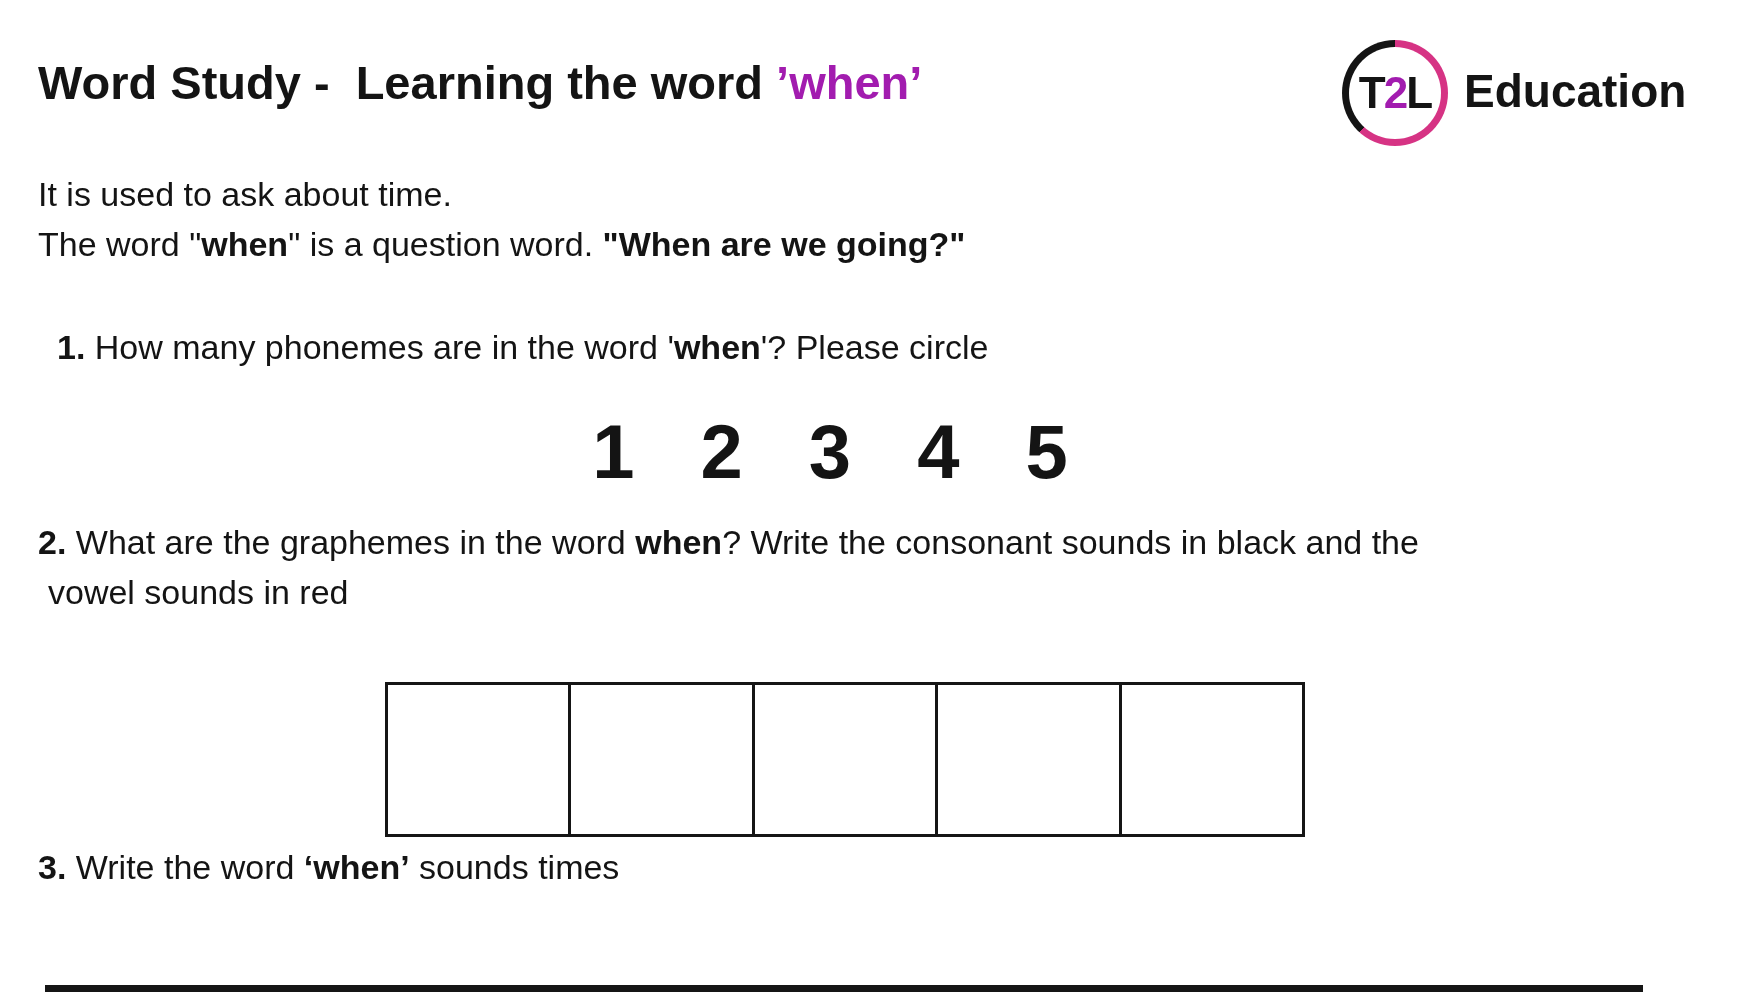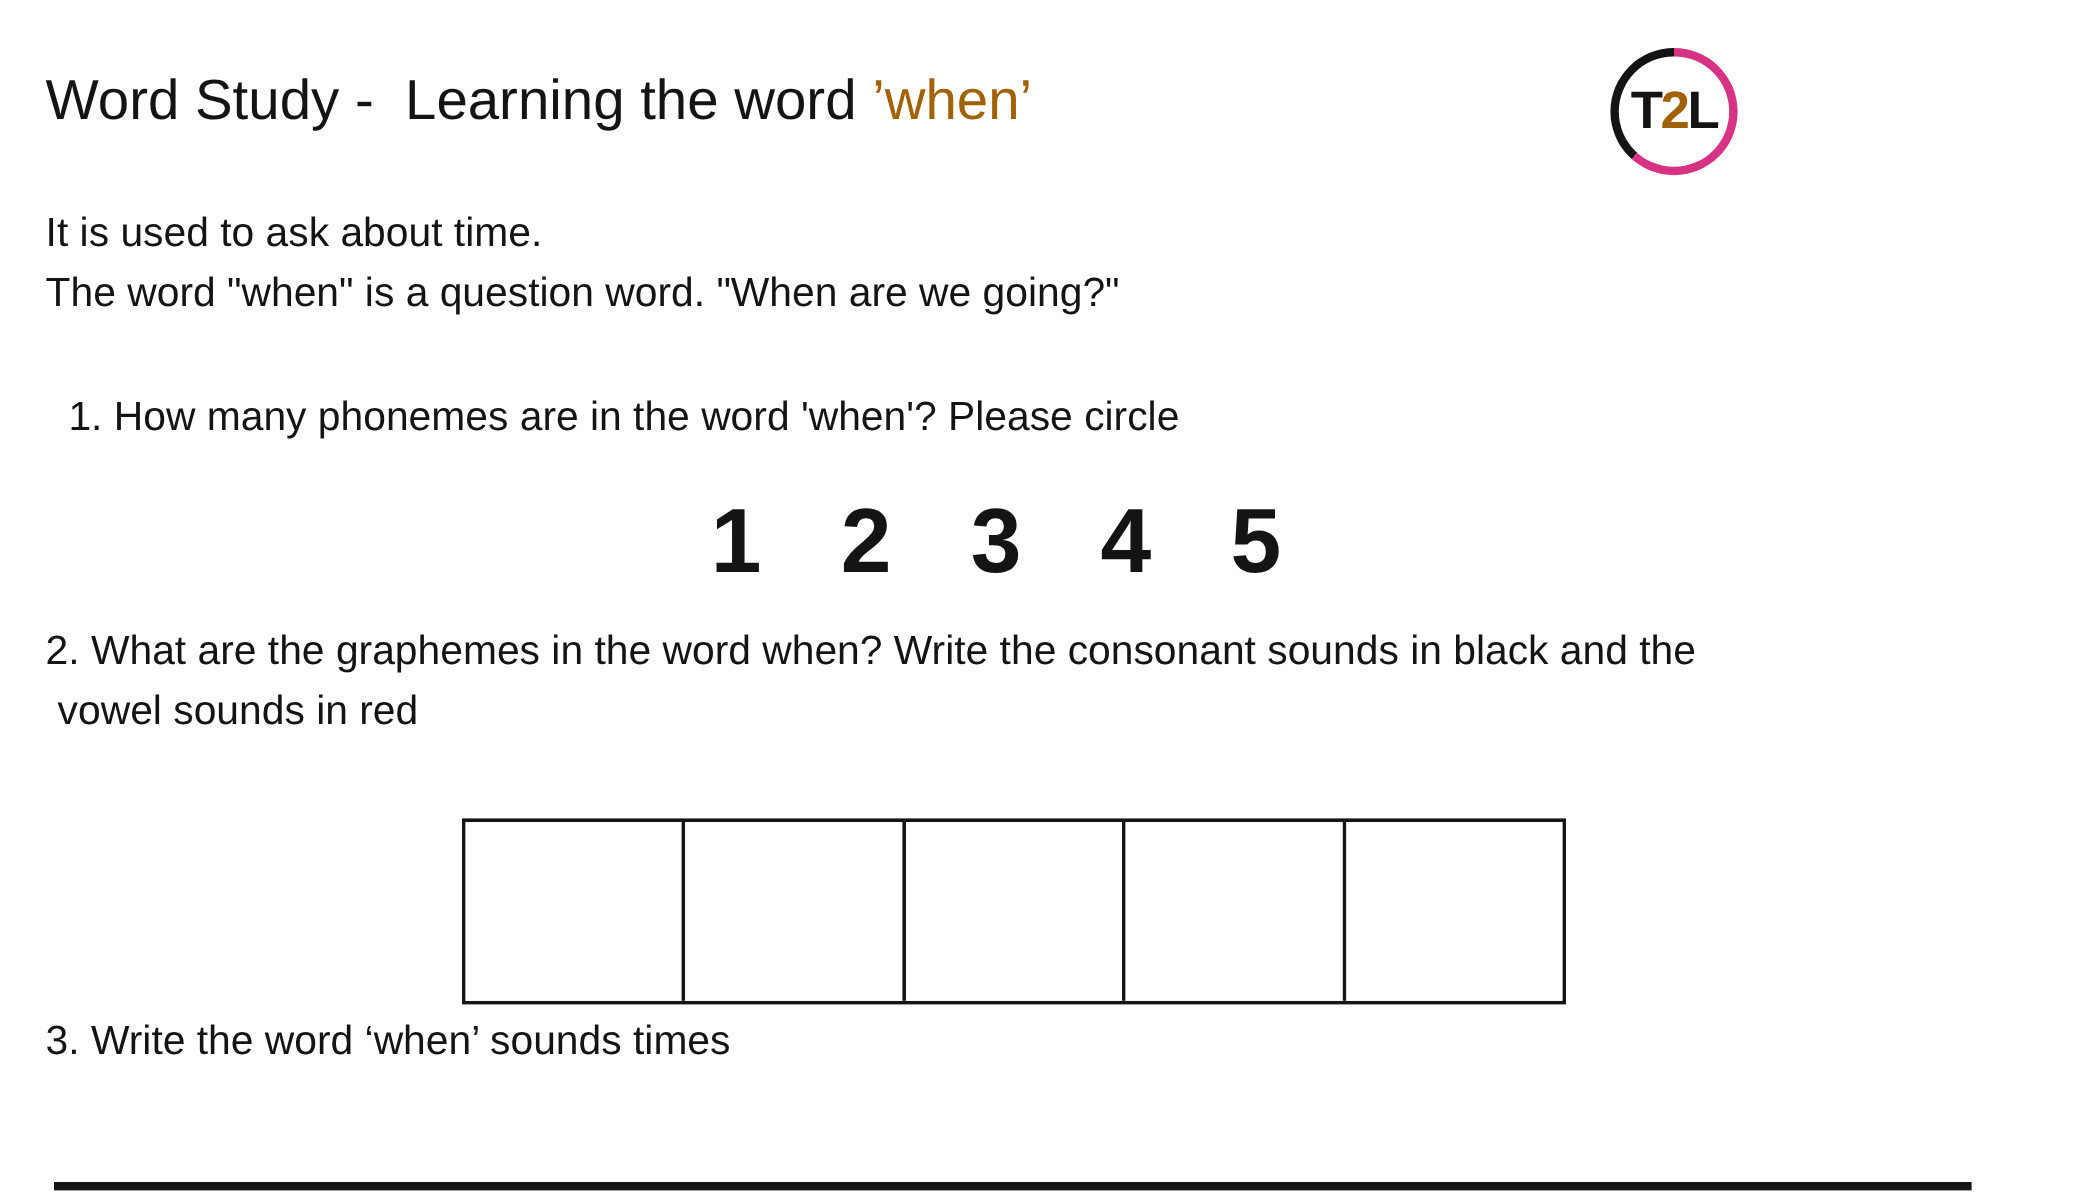--- a/index.html
+++ b/index.html
@@ -5,22 +5,22 @@
   html,body{margin:0;padding:0;background:#ffffff;}
   .page{
     position:relative;
     width:1740px;height:998px;
     background:#ffffff;
     font-family:"Liberation Sans","DejaVu Sans",sans-serif;
     color:#141414;
     overflow:hidden;
   }
   .abs{position:absolute;}
-  .seg .b{font-weight:400;}
-  .seg .pink{color:#a16207;}
+  .seg .b{font-weight:700;}
+  .seg .pink{color:#a21caf;}
   .title{
     left:38px;top:55px;
     font-size:47px;font-weight:700;
     letter-spacing:0px;
     white-space:nowrap;
   }
   
   .logo-ring{
     left:1342px;top:40px;width:106px;height:106px;
     border-radius:50%;
@@ -79,20 +79,21 @@
   <div class="abs logo-ring">
     <div class="inner">
       <div class="logo-word seg">
           <span>T</span>
           <span class="pink">2</span>
           <span>L</span>
         </div>
     </div>
   </div>
 
+  <div class="abs brand">Education</div>
 
   <div class="abs bodytext intro1 seg"><span>It is used to ask about time.</span></div>
   <div class="abs bodytext intro2 seg"><span>The word "</span><span class="b">when</span><span>" is a question word. </span><span class="b">"When are we going?"</span></div>
 
   <div class="abs bodytext q1 seg"><span class="b">1.</span><span> How many phonemes are in the word '</span><span class="b">when</span><span>'? Please circle</span></div>
 
   <div class="abs options">
       <span>1</span>
       <span>2</span>
       <span>3</span>

